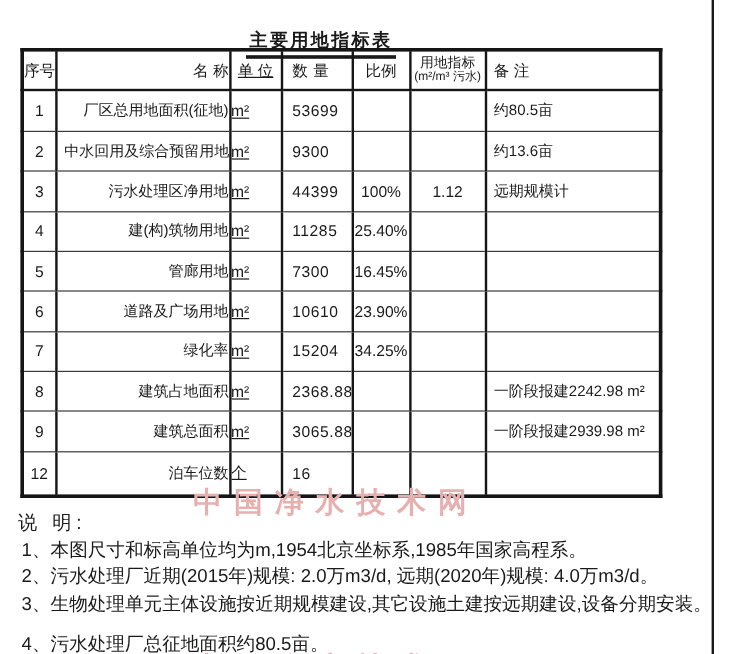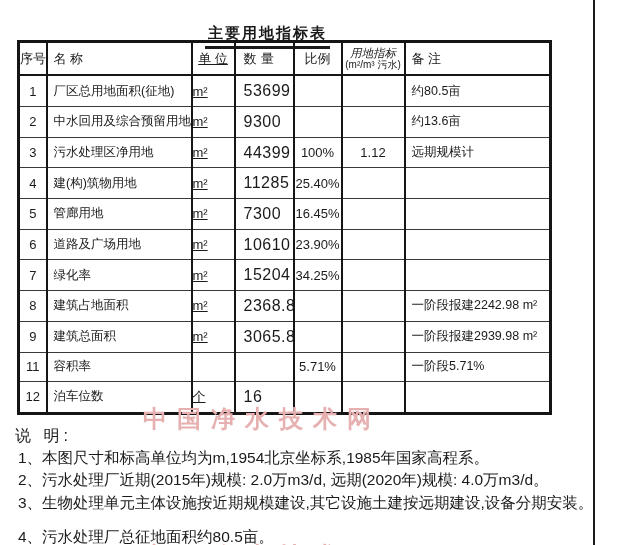--- a/index.html
+++ b/index.html
@@ -24,33 +24,33 @@
     border-collapse:collapse; table-layout:fixed;
     border:3px solid #151515;
   }
   table.spec th, table.spec td {
     border-top:1px solid #3a3a3a; border-bottom:1px solid #3a3a3a;
     border-left:2px solid #151515; border-right:2px solid #151515;
     padding:0; overflow:hidden; white-space:nowrap;
     font-weight:normal; vertical-align:middle;
   }
   table.spec thead th { border-bottom:2px solid #151515; height:31px; font-size:13px; }
-  .hdr-index-l1 { font-size:11.5px; line-height:12px;font-style:italic; }
+  .hdr-index-l1 { font-size:11.5px; line-height:12px; }
   .hdr-index-l2 { font-size:10px; line-height:11px; }
   .c-no     { text-align:center; font-size:13px; }
-  .c-name   { text-align:left; padding-left:6px !important; font-size:12.5px; }
+  .c-name   { text-align:right; padding-left:6px !important; font-size:12.5px; }
   .c-unit   { font-size:13px;text-decoration:underline; }
-  .c-qty    { text-align:left; padding-left:8px !important; font-size:16px; letter-spacing:0.5px; }
+  .c-qty    { text-align:left; padding-left:8px !important; font-size:13px; letter-spacing:0.5px; }
   .c-ratio  { text-align:center; font-size:13px; }
   .c-index  { text-align:center; font-size:13px; }
   .c-remark { text-align:left; padding-left:6px !important; font-size:12.5px;margin-left:48px; }
 
   
   .watermark {
-    position:absolute; left:143px; top:403px; white-space:nowrap;
+    position:absolute; left:161px; top:403px; white-space:nowrap;
     font-family:Liberation Serif, serif; font-weight:bold;
     font-size:24px; letter-spacing:10px; color:#e7b0b0;
   }
   .watermark.partial { top:540px; }
 
   
   .notes-heading { position:absolute; left:15px; top:426px; font-size:16px; letter-spacing:4px; white-space:nowrap; }
   .note-line { position:absolute; left:18px; font-size:15.5px; white-space:nowrap; }
   .note-1 { top:448px; }
   .note-2 { top:470px; }
@@ -166,29 +166,20 @@
     <tr>
       <td class="c-no">9</td>
       <td class="c-name">建筑总面积</td>
       <td class="c-unit">m²</td>
       <td class="c-qty">3065.88</td>
       <td class="c-ratio"></td>
       <td class="c-index"></td>
       <td class="c-remark">一阶段报建2939.98  m²</td>
     </tr>
     <tr>
-      <td class="c-no">11</td>
-      <td class="c-name">容积率</td>
-      <td class="c-unit"></td>
-      <td class="c-qty"></td>
-      <td class="c-ratio">5.71%</td>
-      <td class="c-index"></td>
-      <td class="c-remark">一阶段5.71%</td>
-    </tr>
-    <tr>
       <td class="c-no">12</td>
       <td class="c-name">泊车位数</td>
       <td class="c-unit">个</td>
       <td class="c-qty">16</td>
       <td class="c-ratio"></td>
       <td class="c-index"></td>
       <td class="c-remark"></td>
     </tr>
   </tbody>
 </table>

